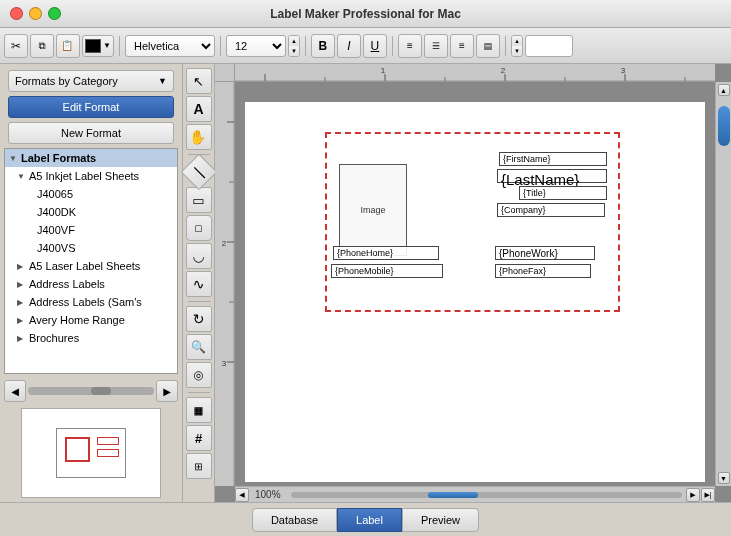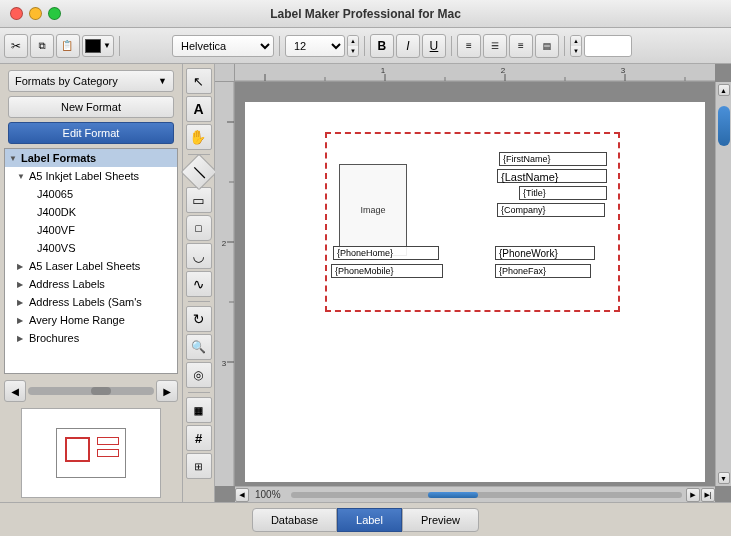--- a/index.html
+++ b/index.html
@@ -72,21 +72,21 @@
     }
     .font-select, .size-select {
       height: 22px;
       border: 1px solid #aaa;
       border-radius: 3px;
       background: linear-gradient(to bottom, #fff, #f0f0f0);
       font-size: 11px;
       padding: 0 4px;
       cursor: pointer;
     }
-    .font-select { width: 102px; margin-left: 47px; }
+    .font-select { width: 90px; }
     .size-select { width: 60px; }
     .color-picker {
       width: 32px; height: 22px;
       border: 1px solid #aaa;
       border-radius: 3px;
       background: linear-gradient(to bottom, #f5f5f5, #e0e0e0);
       display: flex;
       align-items: center;
       justify-content: center;
       cursor: pointer;
@@ -331,25 +331,25 @@
 </div>
 
 <div class="main-content">
 
   <div class="left-panel">
     <div class="panel-top">
       <div class="dropdown-btn">
         <span>Formats by Category</span>
         <span style="font-size:9px;">▼</span>
       </div>
+      <div class="action-btn active">
+        <span>Edit Format</span>
+      </div>
       <div class="action-btn">
         <span>New Format</span>
-      </div>
-      <div class="action-btn active">
-        <span>Edit Format</span>
       </div>
     </div>
 
     <div class="tree-container">
 
       <div class="tree-item header">
         <span class="tree-arrow">▼</span>
         <span>Label Formats</span>
       </div>
 
@@ -481,21 +481,21 @@
         <div style="position:absolute; top:30px; left:80px; width:295px; height:180px; border:2px dashed #cc3333; background:#fff;">
 
           <div style="position:absolute; top:30px; left:12px; width:68px; height:92px; border:1px solid #555; display:flex; align-items:center; justify-content:center; font-size:9px; color:#333; background:#f8f8f8;">
             <span>Image</span>
           </div>
 
           <div style="position:absolute; top:18px; left:172px; width:108px; height:14px; border:1px solid #444; background:rgba(255,255,255,0.9); font-size:9px; padding:1px 3px; white-space:nowrap;">
             <span>{FirstName}</span>
           </div>
 
-          <div style="position:absolute; top:35px; left:170px; width:110px; height:14px; border:1px solid #444; background:rgba(255,255,255,0.9); font-size:11px; padding:1px 3px; white-space:nowrap;">
+          <div style="position:absolute; top:35px; left:170px; width:110px; height:14px; border:1px solid #444; background:rgba(255,255,255,0.9); font-size:15px; padding:1px 3px; white-space:nowrap;">
             <span>{LastName}</span>
           </div>
 
           <div style="position:absolute; top:52px; left:192px; width:88px; height:14px; border:1px solid #444; background:rgba(255,255,255,0.9); font-size:9px; padding:1px 3px; white-space:nowrap;">
             <span>{Title}</span>
           </div>
 
           <div style="position:absolute; top:69px; left:170px; width:108px; height:14px; border:1px solid #444; background:rgba(255,255,255,0.9); font-size:9px; padding:1px 3px; white-space:nowrap;">
             <span>{Company}</span>
           </div>

